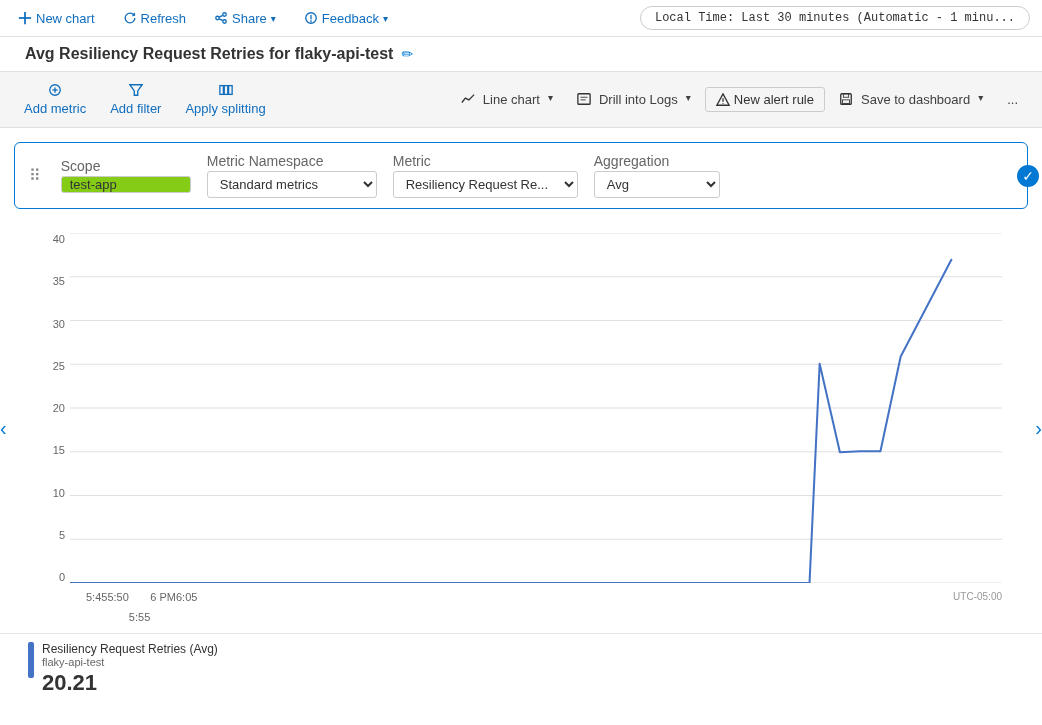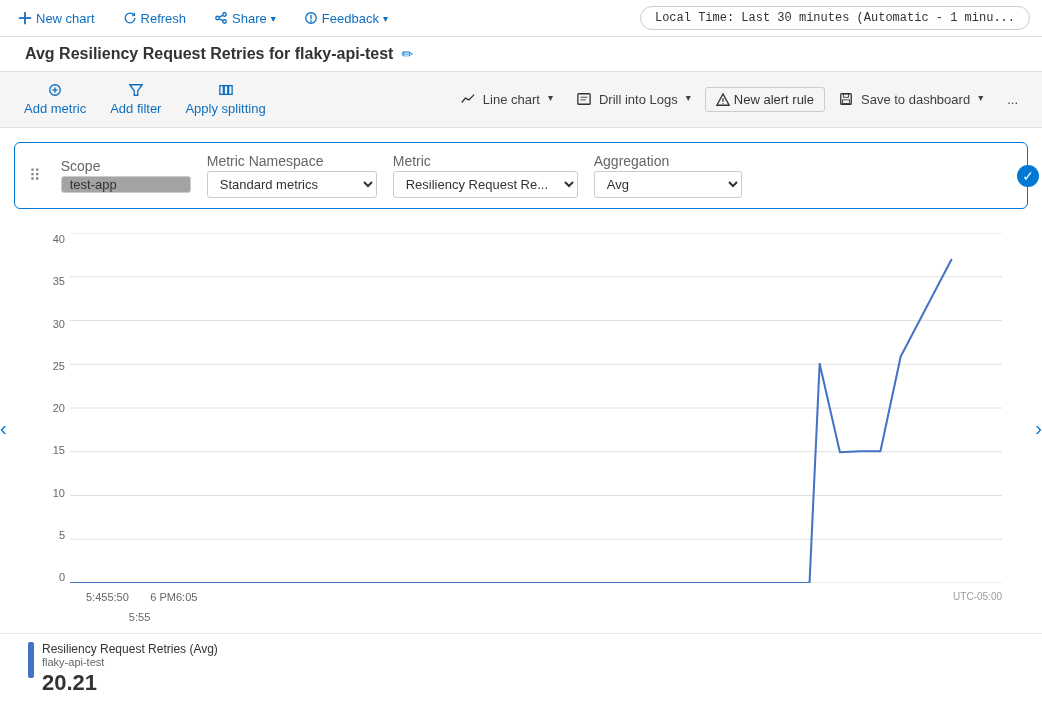--- a/index.html
+++ b/index.html
@@ -40,21 +40,21 @@
     }
 
     
     .metric-config {
       display: flex; align-items: center; margin: 14px 14px; border: 1.5px solid #0078d4; border-radius: 6px; padding: 10px 14px; gap: 16px; position: relative;
     }
     .config-drag { color: #888; margin-right: 4px; font-size: 16px; cursor: grab; }
     .config-group { display: flex; flex-direction: column; gap: 2px; }
     .config-label { font-size: 14px; color: #666; }
     .config-input {
-      border: 1px solid #ccc; border-radius: 3px; padding: 0 8px; font-size: 13px; color: #333; background: #a3a3a3; width: 130px;
+      border: 1px solid #ccc; border-radius: 3px; padding: 0 8px; font-size: 13px; color: #333; background: #84cc16; width: 130px;
     }
     .config-select {
       border: 1px solid #ccc; border-radius: 3px; padding: 4px 8px; font-size: 13px; color: #333; background: #fff; cursor: pointer; appearance: auto;
     }
     .check-circle {
       position: absolute; right: -12px; top: 50%; transform: translateY(-50%);
       width: 22px; height: 22px; background: #0078d4; border-radius: 50%; display: flex; align-items: center; justify-content: center; color: #fff; font-size: 14px;
     }
     .y-label { font-size: 11px; color: #666; }
 
@@ -202,21 +202,21 @@
     <select class="config-select" style="width:170px;"><option selected="">Standard metrics</option></select>
   </div>
 
   <div class="config-group">
     <span class="config-label">Metric</span>
     <select class="config-select" style="width:185px;"><option selected="">Resiliency Request Re...</option></select>
   </div>
 
   <div class="config-group">
     <span class="config-label">Aggregation</span>
-    <select class="config-select" style="width:148px;"><option selected="">Avg</option><option>Sum</option><option>Min</option><option>Max</option><option>Count</option></select>
+    <select class="config-select" style="width:126px;"><option selected="">Avg</option><option>Sum</option><option>Min</option><option>Max</option><option>Count</option></select>
   </div>
 
   <div class="check-circle">✓</div>
 </div>
 
 <div style="position:relative;">
   <button class="nav-arrow nav-arrow-left">‹</button>
   <button class="nav-arrow nav-arrow-right">›</button>
 
   <div style="position:relative; margin: 0 30px; height: 410px;">

